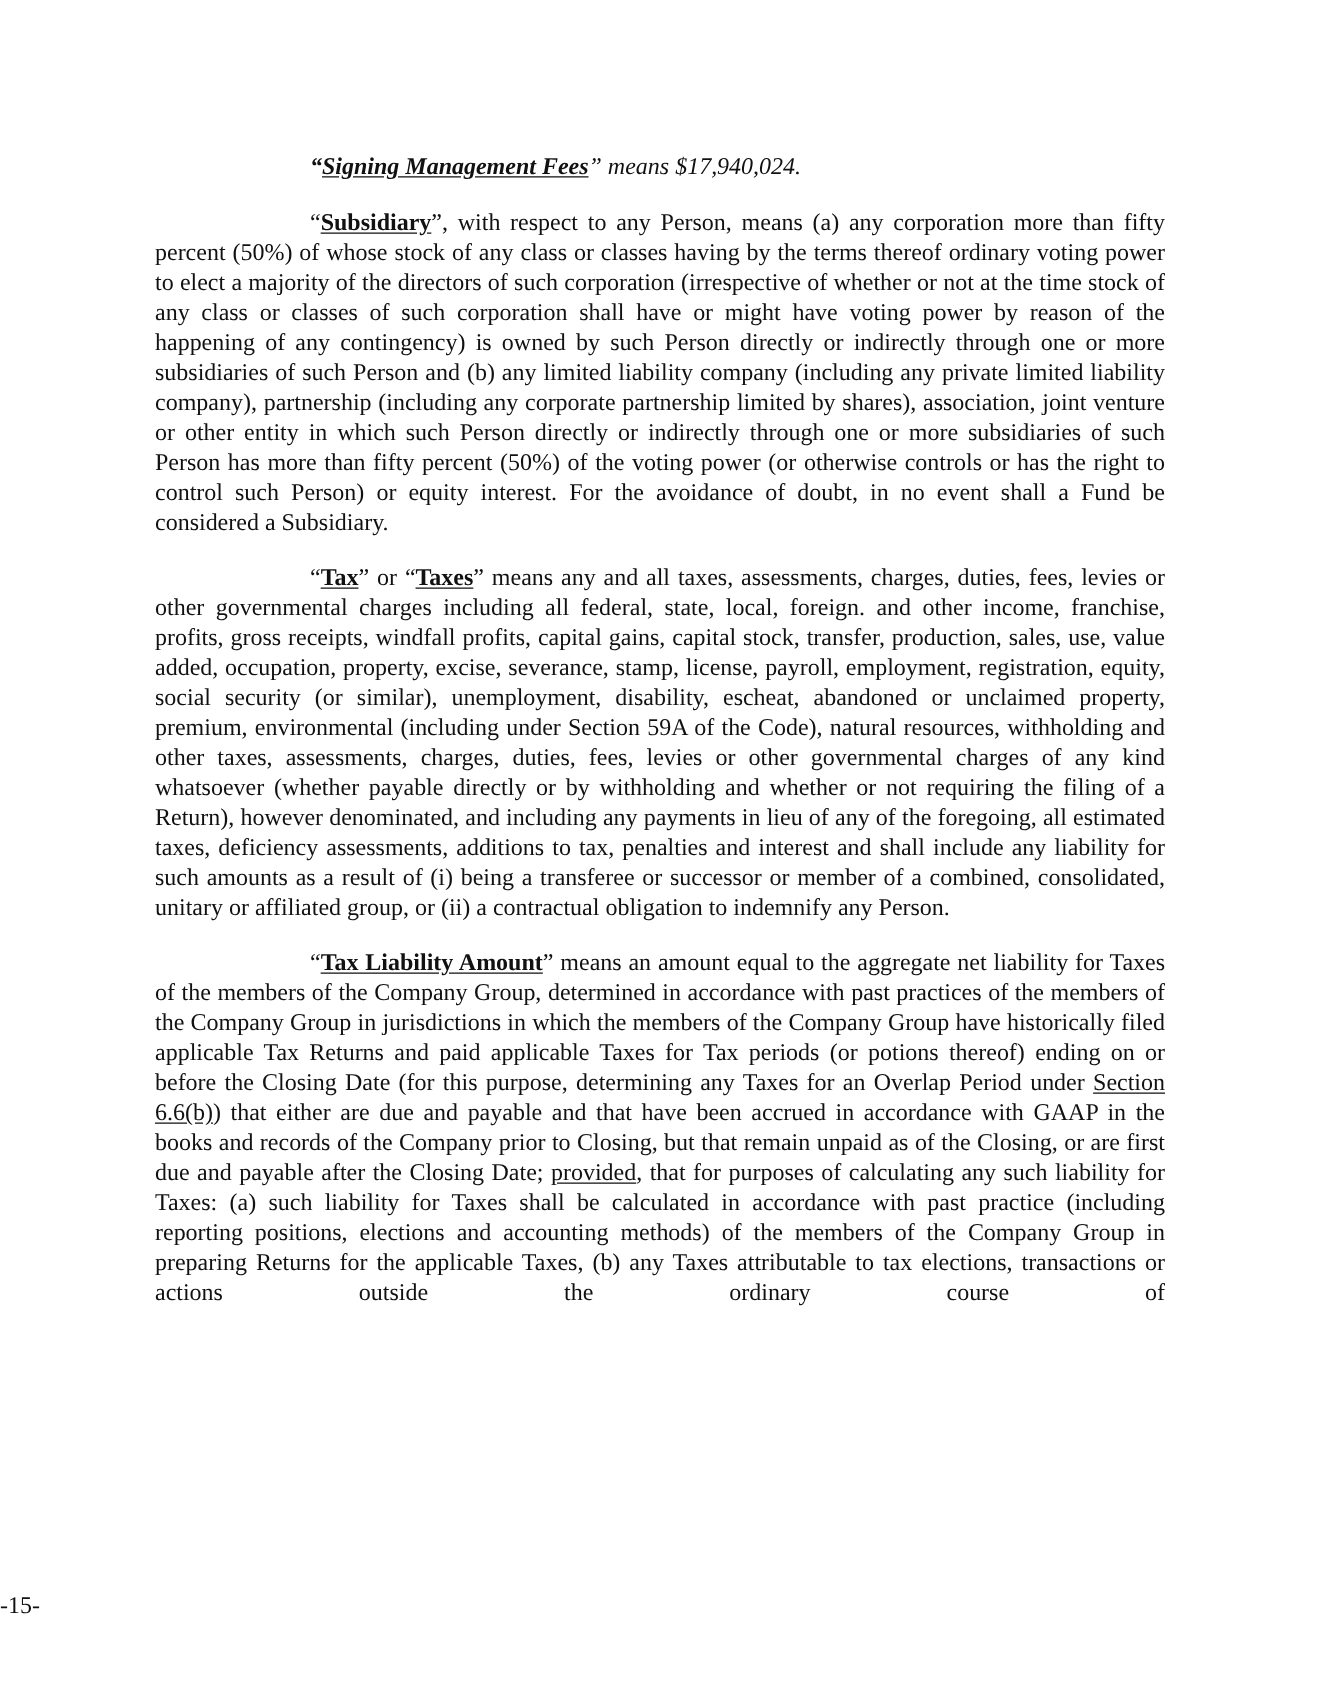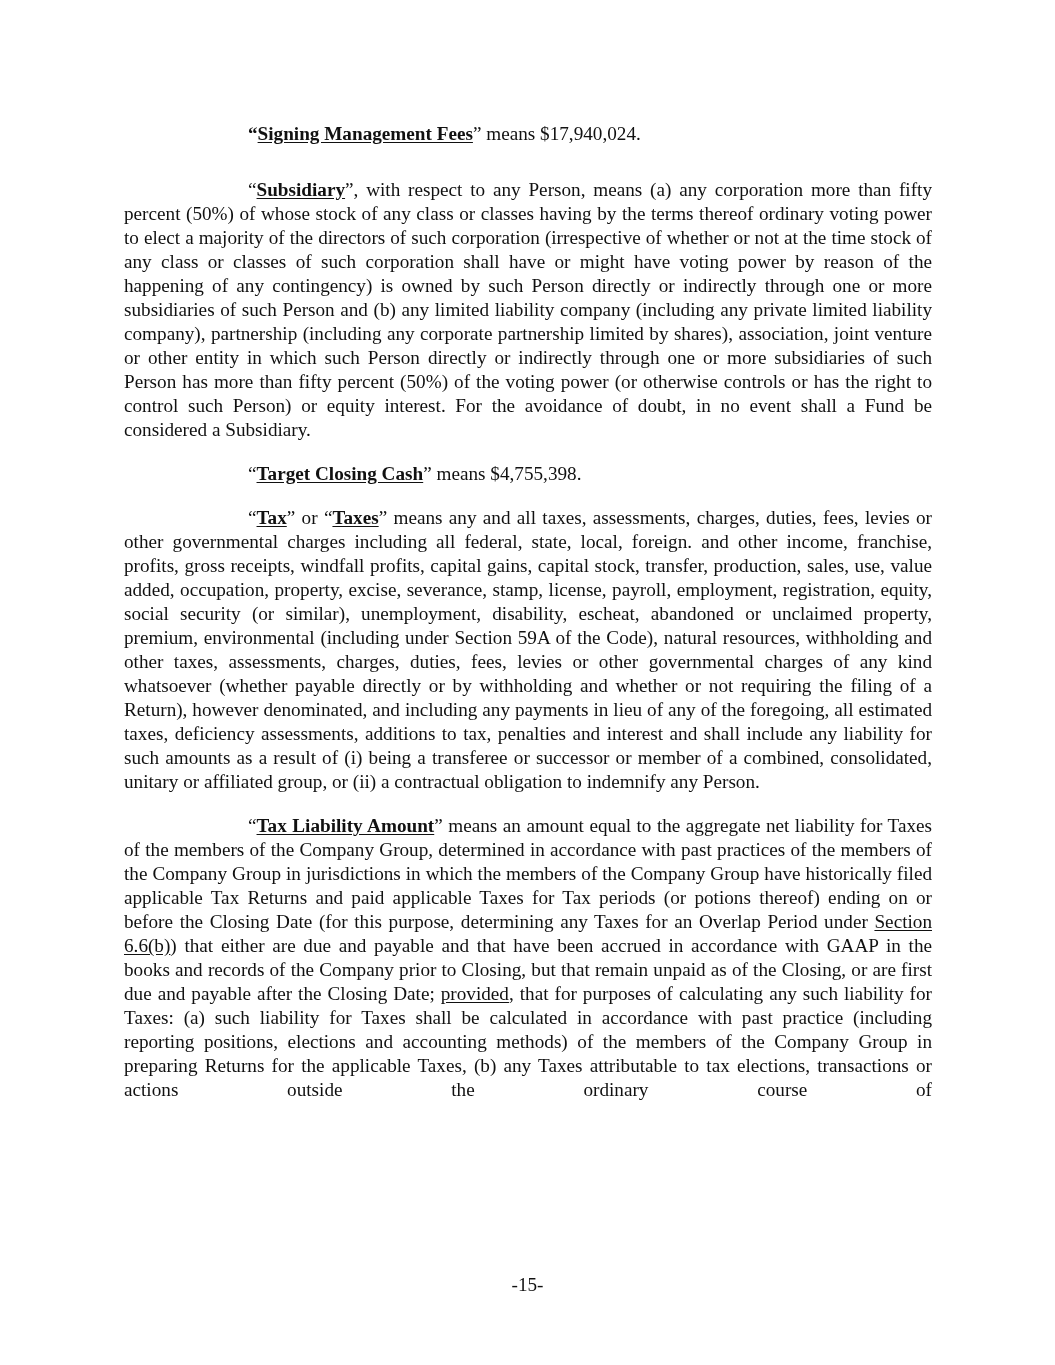--- a/index.html
+++ b/index.html
@@ -8,35 +8,34 @@
     position: absolute; left: 124px; top: 122px; width: 808px;
     font-family: "Liberation Serif", "DejaVu Serif", serif;
     font-size: 19.2px; line-height: 24px; color: #111111;
   }
   .para { margin: 0 0 20px 0; text-align: justify; text-indent: 124px; }
   .para.last-justify { text-align-last: justify; }
   .term { font-weight: bold; text-decoration: underline; text-underline-offset: 2px; }
   .q-bold { font-weight: bold; }
   .ref { text-decoration: underline; text-underline-offset: 2px; }
   .page-number {
-    position: absolute; left: 0; width: 1055px; top: 1274px; text-align: center;
+    position: absolute; left: 0; width: 1055px; top: 1274px; 
     font-family: "Liberation Serif", "DejaVu Serif", serif; font-size: 19.2px; color: #111;
   }
 </style>
 </head>
 <body>
 
 <div class="page">
 
-  <p class="para" style="margin-bottom:32px;"><span class="q-bold">“</span><span class="term">Signing Management Fees</span><span>”</span><span> means $17,940,024.</span></p>
+  <p class="para" style="margin-bottom:21px;font-style:italic;"><span class="q-bold">“</span><span class="term">Signing Management Fees</span><span>”</span><span> means $17,940,024.</span></p>
 
 
   <p class="para"><span>“</span><span class="term">Subsidiary</span><span>”</span><span>, with respect to any Person, means (a) any corporation more than fifty percent (50%) of whose stock of any class or classes having by the terms thereof ordinary voting power to elect a majority of the directors of such corporation (irrespective of whether or not at the time stock of any class or classes of such corporation shall have or might have voting power by reason of the happening of any contingency) is owned by such Person directly or indirectly through one or more subsidiaries of such Person and (b) any limited liability company (including any private limited liability company), partnership (including any corporate partnership limited by shares), association, joint venture or other entity in which such Person directly or indirectly through one or more subsidiaries of such Person has more than fifty percent (50%) of the voting power (or otherwise controls or has the right to control such Person) or equity interest. For the avoidance of doubt, in no event shall a Fund be considered a Subsidiary.</span></p>
 
-  <p class="para"><span>“</span><span class="term">Target Closing Cash</span><span>”</span><span> means $4,755,398.</span></p>
 
 
   <p class="para"><span>“</span><span class="term">Tax</span><span>”</span><span> or </span><span>“</span><span class="term">Taxes</span><span>”</span><span> means any and all taxes, assessments, charges, duties, fees, levies or other governmental charges including all federal, state, local, foreign. and other income, franchise, profits, gross receipts, windfall profits, capital gains, capital stock, transfer, production, sales, use, value added, occupation, property, excise, severance, stamp, license, payroll, employment, registration, equity, social security (or similar), unemployment, disability, escheat, abandoned or unclaimed property, premium, environmental (including under Section 59A of the Code), natural resources, withholding and other taxes, assessments, charges, duties, fees, levies or other governmental charges of any kind whatsoever (whether payable directly or by withholding and whether or not requiring the filing of a Return), however denominated, and including any payments in lieu of any of the foregoing, all estimated taxes, deficiency assessments, additions to tax, penalties and interest and shall include any liability for such amounts as a result of (i) being a transferee or successor or member of a combined, consolidated, unitary or affiliated group, or (ii) a contractual obligation to indemnify any Person.</span></p>
 
   <p class="para last-justify"><span>“</span><span class="term">Tax Liability Amount</span><span>”</span><span> means an amount equal to the aggregate net liability for Taxes of the members of the Company Group, determined in accordance with past practices of the members of the Company Group in jurisdictions in which the members of the Company Group have historically filed applicable Tax Returns and paid applicable Taxes for Tax periods (or potions thereof) ending on or before the Closing Date (for this purpose, determining any Taxes for an Overlap Period under </span><span class="ref">Section 6.6(b)</span><span>) that either are due and payable and that have been accrued in accordance with GAAP in the books and records of the Company prior to Closing, but that remain unpaid as of the Closing, or are first due and payable after the Closing Date; </span><span class="ref">provided</span><span>, that for purposes of calculating any such liability for Taxes: (a) such liability for Taxes shall be calculated in accordance with past practice (including reporting positions, elections and accounting methods) of the members of the Company Group in preparing Returns for the applicable Taxes, (b) any Taxes attributable to tax elections, transactions or actions outside the ordinary course of</span></p>
 
 </div>
 
 <div class="page-number">-15-</div>
 

